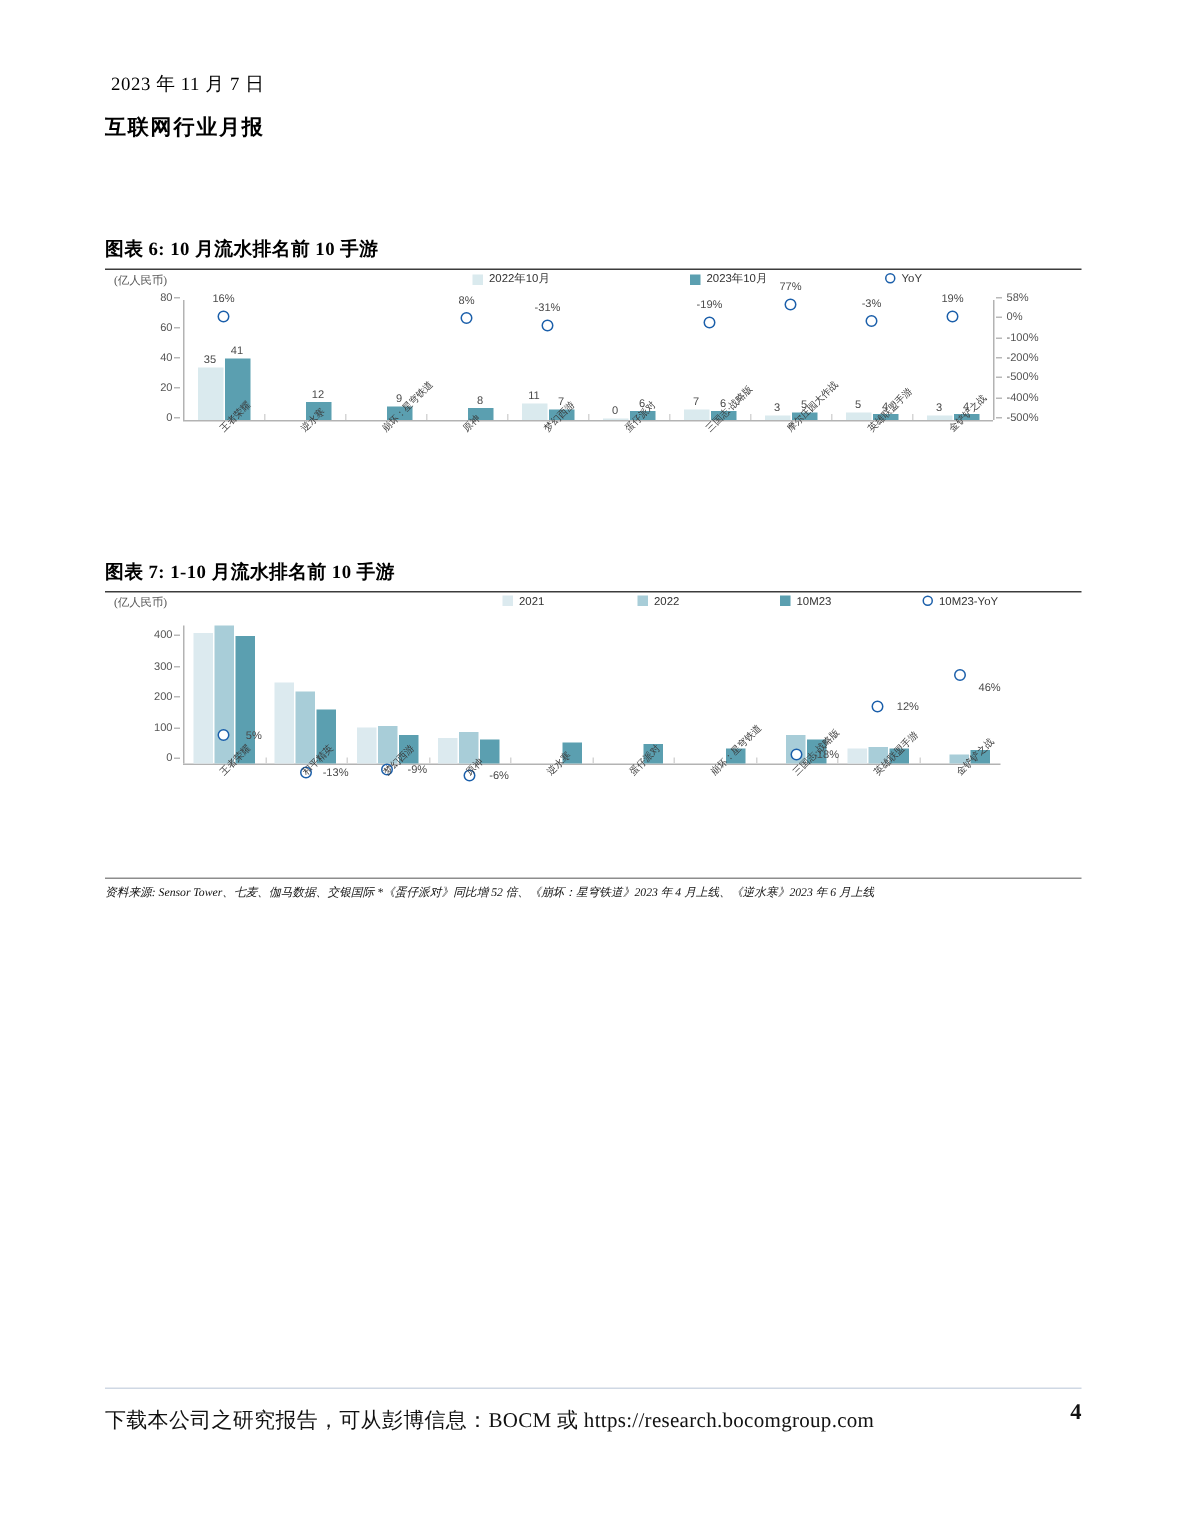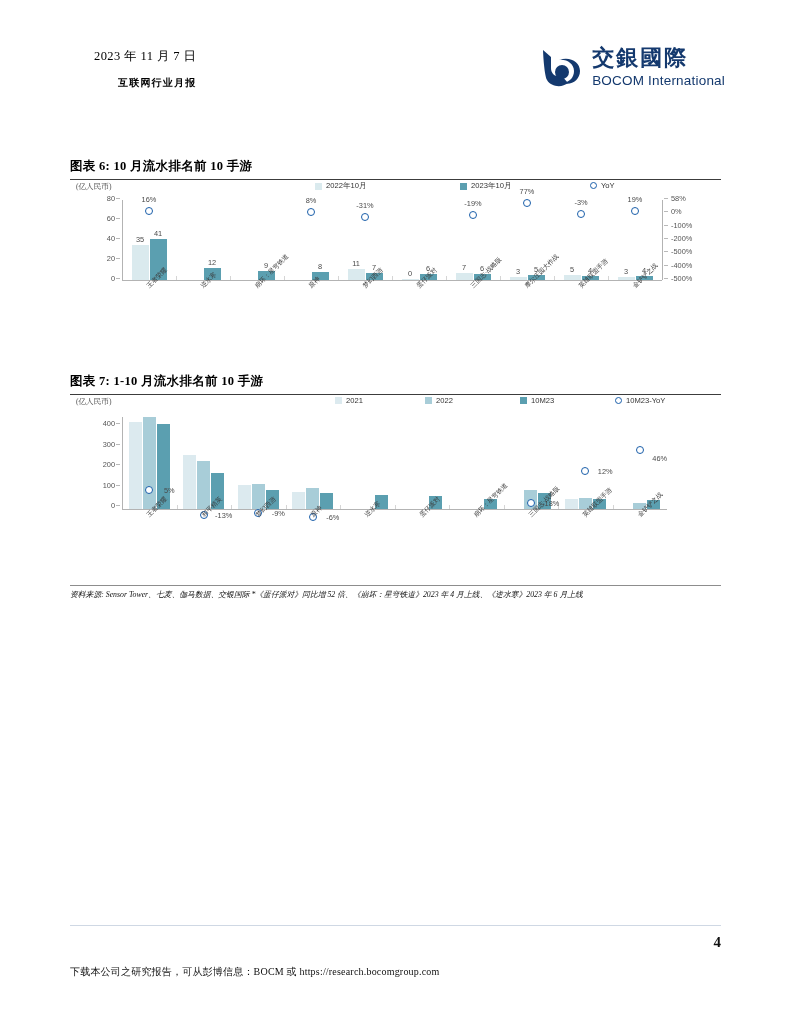--- a/index.html
+++ b/index.html
@@ -9,21 +9,21 @@
     font-family:"Liberation Serif", serif;
     color:#1a1a1a;
     position:relative;
     overflow:hidden;
   }
   .page{position:absolute;inset:0;}
 
   
   .hdr{position:absolute;left:70px;top:48px;text-align:right;}
   .hdr-date{font-size:12.5px;letter-spacing:.4px;color:#000;font-family:"Liberation Serif",serif;}
-  .hdr-title{font-size:10px;font-weight:bold;margin-top:11px;letter-spacing:1.2px;color:#000;margin-left:48px;}
+  .hdr-title{font-size:14px;font-weight:bold;margin-top:11px;letter-spacing:1.2px;color:#000;}
   .logo{position:absolute;right:66px;top:44px;display:flex;align-items:center;gap:9px;}
   .logo-mark{width:46px;height:46px;position:relative;}
   .logo-txt{display:flex;flex-direction:column;line-height:1;}
   .logo-cn{font-size:22px;font-weight:bold;color:#14396e;letter-spacing:2px;font-family:"Liberation Serif",serif;}
   .logo-en{font-size:13.5px;color:#14396e;letter-spacing:.2px;margin-top:5px;font-family:"Liberation Sans",sans-serif;}
 
   
   .exhibit{position:absolute;left:70px;width:651px;}
   .ex-title{font-size:12.5px;font-weight:bold;letter-spacing:.3px;color:#000;padding-bottom:4px;}
   .ex-rule{border-bottom:1.6px solid #3c3c3c;}
@@ -48,46 +48,33 @@
 
   .bar{position:absolute;bottom:0;}
   .blabel{position:absolute;font-size:7.4px;color:#4a4a4a;text-align:center;transform:translateX(-50%);}
   .marker{position:absolute;width:8px;height:8px;border:1.7px solid #1b5faa;border-radius:50%;box-sizing:border-box;background:#fff;transform:translate(-50%,-50%);}
   .mlabel{position:absolute;font-size:7.4px;color:#4a4a4a;transform:translate(-50%,-50%);white-space:nowrap;}
   .xlab{position:absolute;font-size:6.4px;color:#3a3a3a;white-space:nowrap;
         transform-origin:left top;transform:rotate(-45deg);font-family:"Liberation Serif",serif;}
 
   
   .foot-rule{position:absolute;left:70px;top:925px;width:651px;border-top:1.4px solid #cfd8e4;}
-  .foot{position:absolute;left:70px;top:938px;font-size:10px;color:#111;letter-spacing:.2px;margin-top:27px;}
+  .foot{position:absolute;left:70px;top:938px;font-size:14px;color:#111;letter-spacing:.2px;}
   .pageno{position:absolute;right:70px;top:934px;font-size:15px;font-weight:bold;color:#111;}
 </style>
 </head>
 <body>
 
 <div class="page">
 
   <div class="hdr">
     <div class="hdr-date">2023 年 11 月 7 日</div>
     <div class="hdr-title">互联网行业月报</div>
   </div>
 
-  <div class="logo">
-    <div class="logo-mark">
-      <svg width="46" height="46" viewBox="0 0 46 46">
-        <path d="M6 6 C6 6 7 30 10 36 C14 43 25 44 31 39 L24 31 C19 34 14 30 14 24 L14 13 Z" fill="#14396e"></path>
-        <path d="M22 16 C33 12 43 18 43 27 C43 36 34 42 26 39 C33 38 37 33 37 27 C37 20 30 15 22 16 Z" fill="#14396e"></path>
-        <circle cx="25" cy="28" r="7" fill="#14396e"></circle>
-      </svg>
-    </div>
-    <div class="logo-txt">
-      <span class="logo-cn">交銀國際</span>
-      <span class="logo-en">BOCOM International</span>
-    </div>
-  </div>
 
   <div class="exhibit" style="top:158px;">
     <div class="ex-title ex-rule">图表 6: 10 月流水排名前 10 手游</div>
     <div class="ex-body" style="height:175px;">
       <div class="chart" id="chart6" style="height:175px;">
           <div class="unit">(亿人民币)</div>
           <div class="legend" style="left:245px">
             <span class="lg-sw" style="background:#daeaee"></span>
             <span>2022年10月</span>
           </div>

